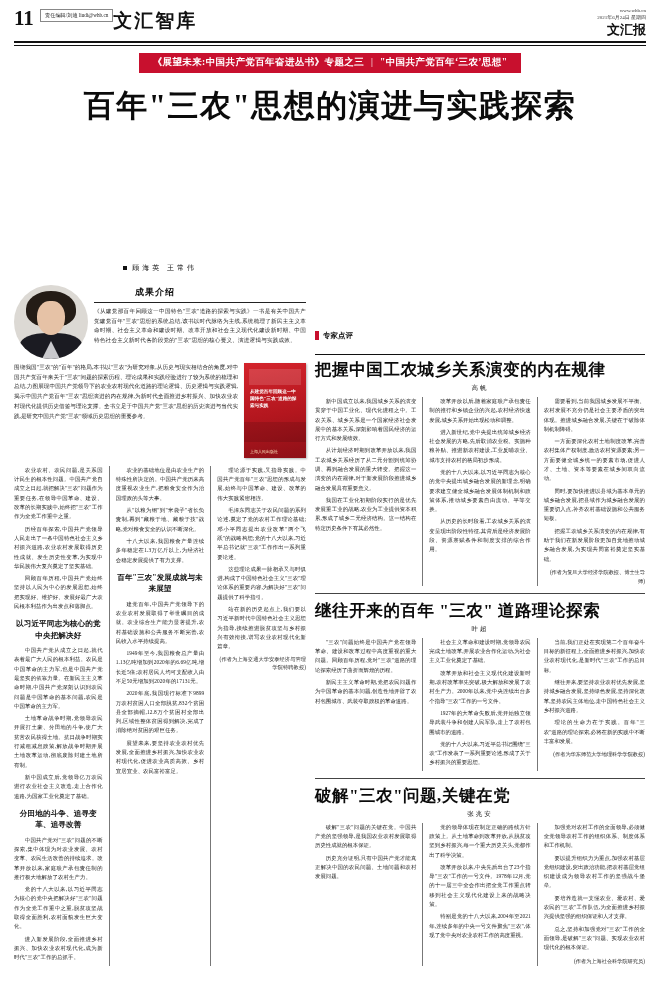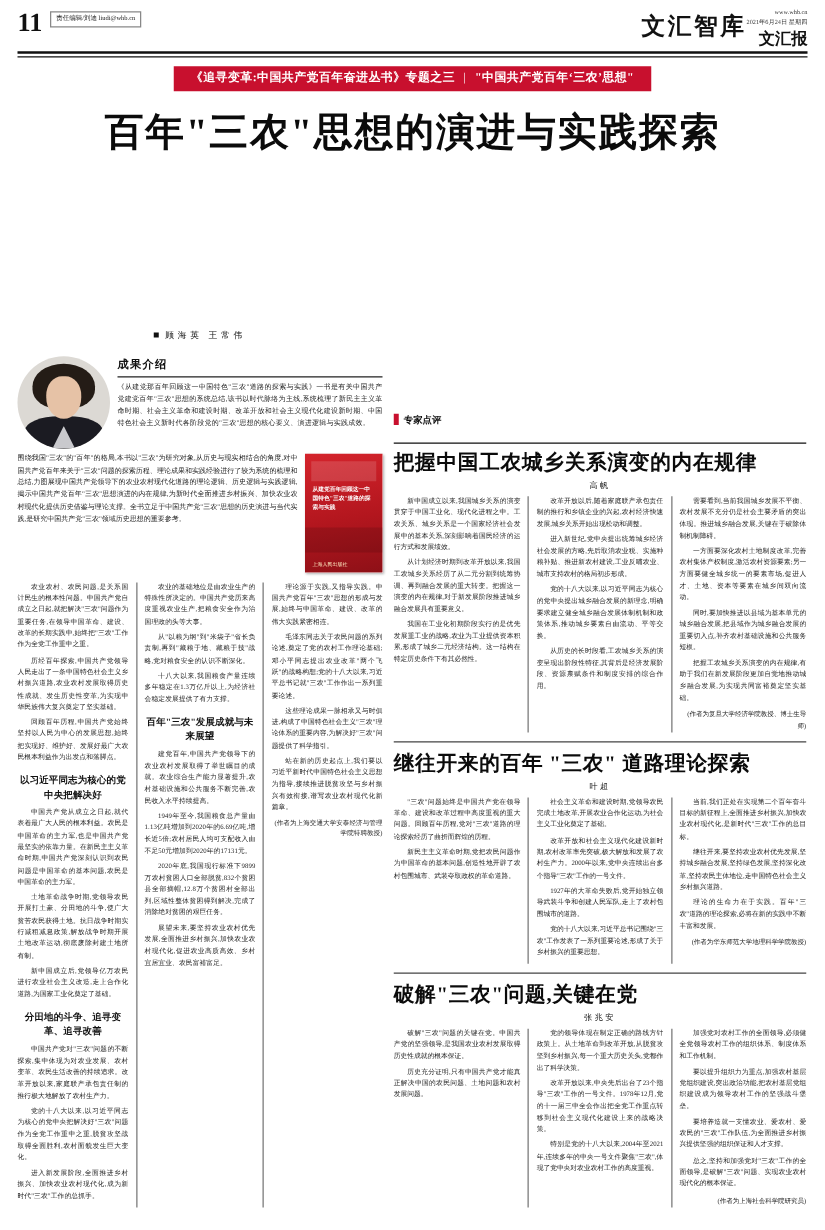--- a/index.html
+++ b/index.html
@@ -44,21 +44,21 @@
     font-size: 5.2px;
     line-height: 1.4;
     color: #222;
     border: 0.5px solid #888;
     padding: 2px 4px;
     margin-top: 3px;
     white-space: nowrap;
   }
   .masthead-center {
     flex: 1;
-    text-align: right;
+    text-align: left;
   }
   .masthead-title {
     font-size: 19px;
     font-weight: bold;
     letter-spacing: 2px;
     font-family: "Liberation Serif", serif;
     padding-top: 2px;
   }
   .masthead-right {
     text-align: center;
@@ -207,20 +207,21 @@
     clip-path: polygon(50% 0, 100% 100%, 0 100%);
   }
 
   .intro-right { flex: 1; }
   .section-label {
     display: inline-block;
     font-size: 9px;
     font-weight: bold;
     letter-spacing: 1px;
     padding-bottom: 2px;
+    margin-left: 41px;
   }
   .label-rule {
     border-top: 0.7px solid #222;
     margin-top: 1px;
     margin-bottom: 4px;
   }
   .intro-text {
     font-size: 5.6px;
     line-height: 1.75;
     text-align: justify;
@@ -360,21 +361,21 @@
       <div class="masthead-url">www.whb.cn</div>
       <div class="masthead-date">2021年6月24日 星期四</div>
       <div class="paper-logo">文汇报</div>
     </div>
   </div>
   <div class="rule-thick"></div>
   <div class="rule-thin"></div>
 
   <div class="banner-wrap">
     <div class="banner">
-      <span>《追寻变革:中国共产党百年奋进丛书》专题之三</span>
+      <span>《展望未来:中国共产党百年奋进丛书》专题之三</span>
       <span class="sep">|</span>
       <span>"中国共产党百年‘三农’思想"</span>
     </div>
   </div>
 
   <div class="headline">百年"三农"思想的演进与实践探索</div>
 
   <div class="content">
 
     <div class="left-zone">

